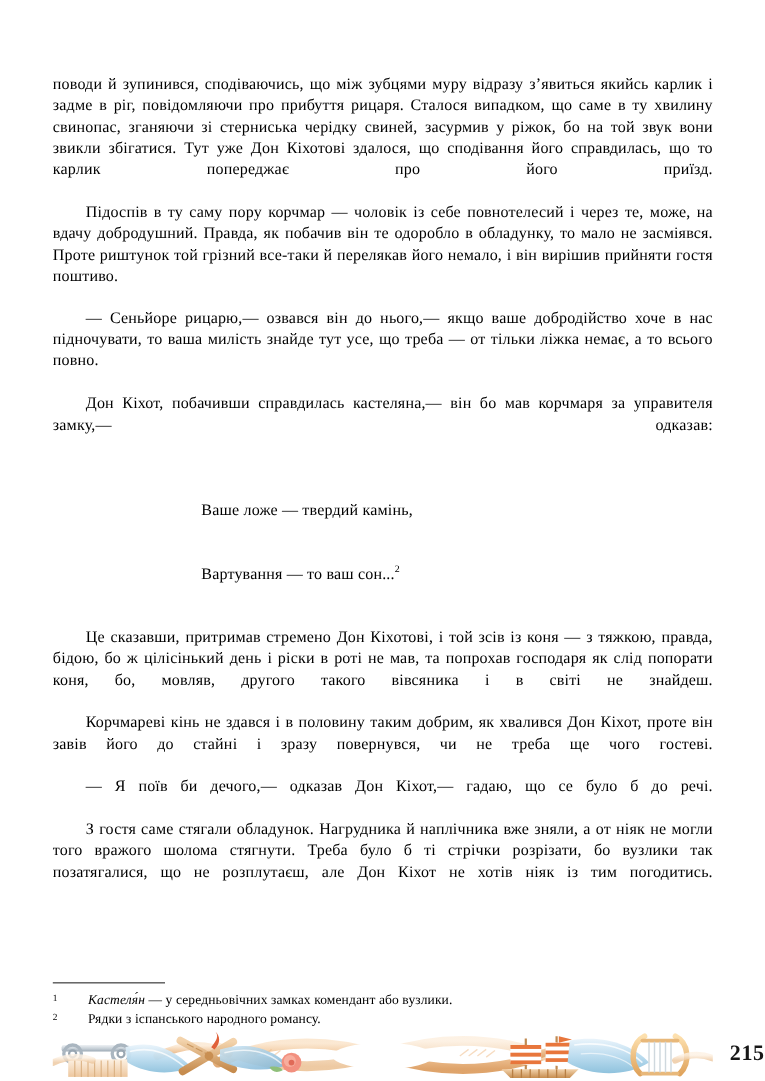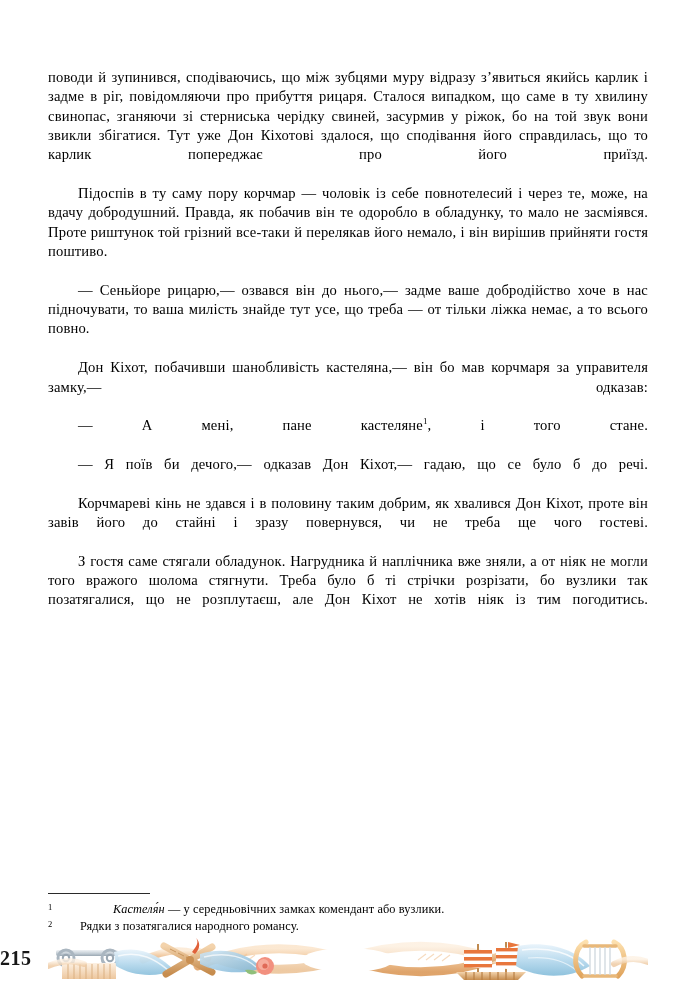--- a/index.html
+++ b/index.html
@@ -88,77 +88,80 @@
     padding-left: 32px;
   }
   .fn-marker {
     position: absolute;
     left: 0;
     top: -2px;
     font-size: 8.5px;
   }
   .fn-term {
     font-style: italic;
-    margin-left: 33px;
   }
 
   
   #ornament {
     position: absolute;
     left: 48px;
     top: 936px;
     width: 600px;
     height: 47px;
   }
   #ornament svg { display: block; }
 
   #page-number {
     position: absolute;
     left: 0;
     top: 947px;
     width: 695px;
-    text-align: left;
+    text-align: right;
     font-size: 20px;
     font-weight: bold;
     letter-spacing: 0.5px;
     color: #171717;
     z-index: 5;
   }
 </style>
 </head>
 <body>
 
 <div id="page">
 
   <div id="text-column">
 
     <p class="para no-indent">поводи й зупинився, сподіваючись, що між зубцями муру відразу з’явиться якийсь карлик і задме в ріг, повідомляючи про прибуття рицаря. Сталося випадком, що саме в ту хвилину свинопас, зганяючи зі стерниська черідку свиней, засурмив у ріжок, бо на той звук вони звикли збігатися. Тут уже Дон Кіхотові здалося, що сподівання його справдилась, що то карлик попереджає про його приїзд.</p>
     <p class="para">Підоспів в ту саму пору корчмар — чоловік із себе повнотелесий і через те, може, на вдачу добродушний. Правда, як побачив він те одоробло в обладунку, то мало не засміявся. Проте риштунок той грізний все-таки й перелякав його немало, і він вирішив прийняти гостя поштиво.</p>
-    <p class="para">— Сеньйоре рицарю,— озвався він до нього,— задме ваше добродійство хоче в нас підночувати, то ваша милість знайде тут усе, що треба — от тільки ліжка немає, а то всього повно.</p>
-    <p class="para">Дон Кіхот, побачивши шанобливість кастеляна,— він бо мав корчмаря за управителя замку,— одказав:</p>
-
-    <p class="para"><span>— А мені, пане кастеляне</span><sup class="fnref">1</sup><span>, і того стане.</span></p>
-
-
-
+    <p class="para">— Сеньйоре рицарю,— озвався він до нього,— якщо ваше добродійство хоче в нас підночувати, то ваша милість знайде тут усе, що треба — от тільки ліжка немає, а то всього повно.</p>
+    <p class="para">Дон Кіхот, побачивши справдилась кастеляна,— він бо мав корчмаря за управителя замку,— одказав:</p>
+
+
+
+    <div class="verse">
+      <div>Ваше ложе — твердий камінь,</div>
+      <div><span>Вартування — то ваш сон...</span><sup class="fnref">2</sup></div>
+    </div>
+
+    <p class="para">Це сказавши, притримав стремено Дон Кіхотові, і той зсів із коня — з тяжкою, правда, бідою, бо ж цілісінький день і ріски в роті не мав, та попрохав господаря як слід попорати коня, бо, мовляв, другого такого вівсяника і в світі не знайдеш.</p>
+    <p class="para">Корчмареві кінь не здався і в половину таким добрим, як хвалився Дон Кіхот, проте він завів його до стайні і зразу повернувся, чи не треба ще чого гостеві.</p>
     <p class="para">— Я поїв би дечого,— одказав Дон Кіхот,— гадаю, що се було б до речі.</p>
-    <p class="para">Корчмареві кінь не здався і в половину таким добрим, як хвалився Дон Кіхот, проте він завів його до стайні і зразу повернувся, чи не треба ще чого гостеві.</p>
     <p class="para">З гостя саме стягали обладунок. Нагрудника й наплічника вже зняли, а от ніяк не могли того вражого шолома стягнути. Треба було б ті стрічки розрізати, бо вузлики так позатягалися, що не розплутаєш, але Дон Кіхот не хотів ніяк із тим погодитись.</p>
 
   </div>
 
   <div id="footnotes">
     <div id="fn-rule"></div>
 
     <div class="fn-row">
       <span class="fn-marker">1</span><span class="fn-term">Кастеля́н</span><span> — у середньовічних замках комендант або вузлики.</span>
     </div>
 
     <div class="fn-row">
-      <span class="fn-marker">2</span><span>Рядки з позатягалися народного романсу.</span>
+      <span class="fn-marker">2</span><span>Рядки з іспанського народного романсу.</span>
     </div>
   </div>
 
   <div id="ornament">
     <svg width="600" height="47" viewBox="0 0 600 47" xmlns="http://www.w3.org/2000/svg">
       <defs>
         <linearGradient id="gTan" x1="0" y1="0" x2="0" y2="1">
           <stop offset="0%" stop-color="#fbe7d0"></stop>
           <stop offset="45%" stop-color="#f0c496"></stop>
           <stop offset="100%" stop-color="#dd9f63"></stop>

